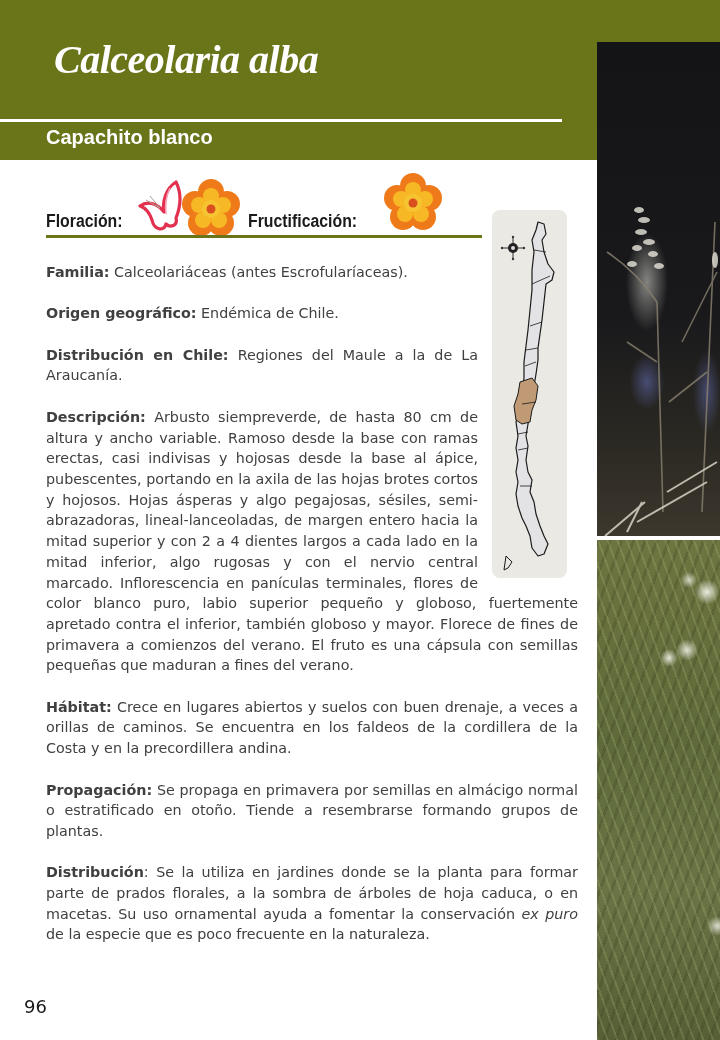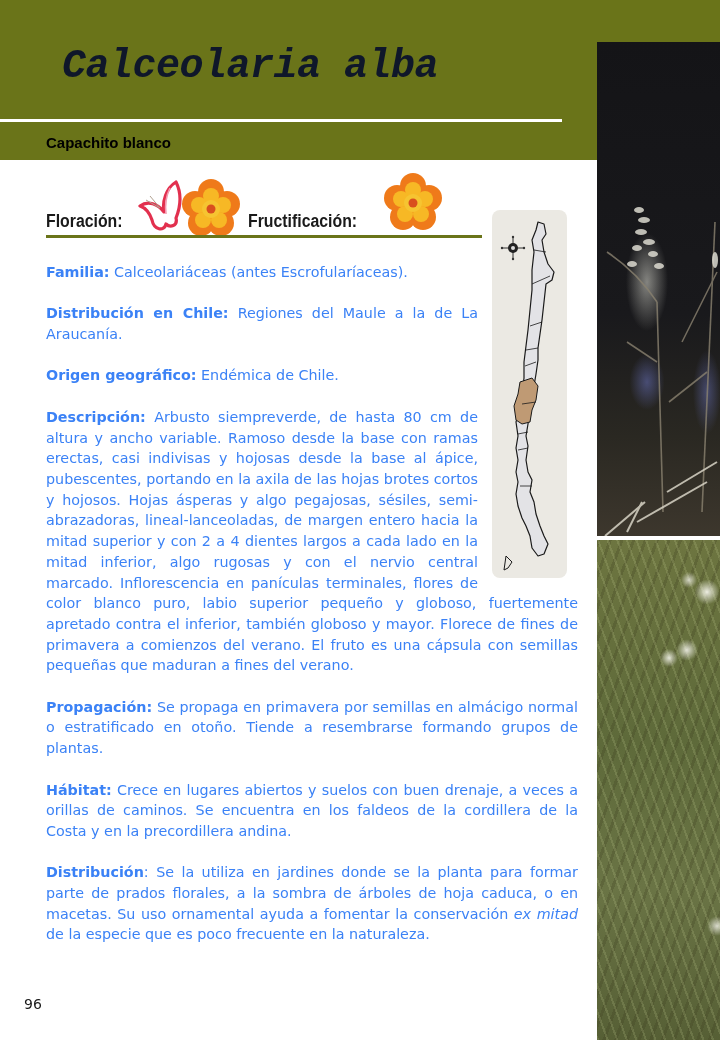--- a/index.html
+++ b/index.html
@@ -1,42 +1,42 @@
 <!DOCTYPE html>
 <html><head>
 <meta charset="utf-8">
 <style>
   html, body { margin:0; padding:0; }
   body { width:720px; height:1040px; position:relative; background:#ffffff; overflow:hidden;
          font-family:"DejaVu Sans", sans-serif; color:#1a1a1a; }
   .header-band { position:absolute; left:0; top:0; width:720px; height:42px; background:#6a7419; }
   .header-left { position:absolute; left:0; top:0; width:597px; height:160px; background:#6a7419; }
-  .sci-name { position:absolute; left:46px; top:28px; font-family:Liberation Mono, monospace;
-              font-style:italic; font-weight:bold; font-size:40px; color:#0f172a; letter-spacing:-0.5px; margin:16px; }
+  .sci-name { position:absolute; left:46px; top:28px; font-family:Liberation Serif, serif;
+              font-style:italic; font-weight:bold; font-size:40px; color:#ffffff; letter-spacing:-0.5px; margin:8px; }
   .author { position:absolute; left:46px; top:84px; font-family:"Liberation Sans", sans-serif;
             font-size:24px; color:#ffffff; }
   .header-rule { position:absolute; left:0; top:119px; width:562px; height:3px; background:#ffffff; }
-  .common-name { position:absolute; left:46px; top:134px; font-family:"Liberation Sans", sans-serif;
-                 font-weight:bold; font-size:15px; color:#000000; }
+  .common-name { position:absolute; left:46px; top:126px; font-family:"Liberation Sans", sans-serif;
+                 font-weight:bold; font-size:20px; color:#ffffff; }
 
   .phenology { position:absolute; left:46px; top:178px; width:440px; height:60px; }
   .ph-label { position:absolute; top:33px; font-family:"Liberation Sans", sans-serif; font-weight:bold;
               font-size:18px; color:#1a1a1a; transform:scaleX(0.88); transform-origin:left; }
   .ph-floracion { left:0; }
   .ph-fruct { left:202px; }
   .icon-butterfly { position:absolute; left:90px; top:0px; width:46px; height:56px; }
   .icon-flower1 { position:absolute; left:134px; top:0px; width:62px; height:62px; }
   .icon-flower2 { position:absolute; left:336px; top:-6px; width:62px; height:62px; }
   .green-rule { position:absolute; left:46px; top:235px; width:436px; height:3px; background:#6a7419; }
 
   .map-box { position:absolute; left:492px; top:210px; width:75px; height:368px; background:#ebe9e3;
              border-radius:8px; }
 
   .content { position:absolute; left:46px; top:262px; width:532px; font-family:"DejaVu Sans", sans-serif;
-             font-size:14.3px; line-height:20.7px; color:#3b82f6; }
+             font-size:14.3px; line-height:20.7px; color:#404040; }
   .content p { margin:0 0 20.7px 0; text-align:justify; }
   .content b { font-weight:bold; }
   .wrapfloat { float:right; width:100px; height:322px; }
 
   .photo-top { position:absolute; left:597px; top:42px; width:123px; height:494px; overflow:hidden;
     background:
       radial-gradient(ellipse 30px 70px at 50px 240px, rgba(220,220,210,0.55), transparent 70%),
       radial-gradient(ellipse 20px 60px at 110px 350px, rgba(110,120,200,0.45), transparent 70%),
       radial-gradient(ellipse 25px 40px at 50px 340px, rgba(110,120,200,0.5), transparent 70%),
       linear-gradient(180deg, #141417 0%, #19191c 55%, #2a2822 80%, #3d372d 100%); }
@@ -46,21 +46,21 @@
       radial-gradient(circle 12px at 90px 110px, rgba(240,240,230,0.9), transparent 90%),
       radial-gradient(circle 10px at 72px 118px, rgba(240,240,230,0.9), transparent 90%),
       radial-gradient(circle 9px at 92px 40px, rgba(240,240,230,0.8), transparent 90%),
       radial-gradient(circle 11px at 120px 386px, rgba(240,240,230,0.85), transparent 90%),
       repeating-linear-gradient(70deg, rgba(200,210,150,0.18) 0 2px, transparent 2px 9px),
       repeating-linear-gradient(110deg, rgba(60,60,30,0.25) 0 3px, transparent 3px 11px),
       linear-gradient(180deg, #6d7540 0%, #5e6a3a 40%, #6a7445 70%, #565f35 100%); }
   .stems { position:absolute; left:0; top:0; }
 
   .page-number { position:absolute; left:24px; top:996px; font-family:"DejaVu Sans", sans-serif;
-                 font-size:14px; color:#1a1a1a; }
+                 font-size:18px; color:#1a1a1a; }
 </style>
 </head>
 <body>
 
 <div class="header-band"></div>
 <div class="header-left">
   <h1 class="sci-name">Calceolaria alba</h1>
   <div class="header-rule"></div>
   <div class="common-name">Capachito blanco</div>
 </div>
@@ -168,21 +168,21 @@
         <path d="M26 240 L36 238"></path>
         <path d="M28 276 L40 276"></path>
     </g>
     <path d="M12 360 L14 346 L20 352 L16 358 Z" fill="none" stroke="#1a1a1a" stroke-width="1"></path>
   </svg>
 </div>
 
 <div class="content">
   <div class="wrapfloat"></div>
   <p><b>Familia:</b><span> Calceolariáceas (antes Escrofularíaceas).</span></p>
+  <p><b>Origen geográfico:</b><span> Endémica de Chile.</span></p>
   <p><b>Distribución en Chile:</b><span> Regiones del Maule a la de La Araucanía.</span></p>
-  <p><b>Origen geográfico:</b><span> Endémica de Chile.</span></p>
   <p><b>Descripción:</b><span> Arbusto siempreverde, de hasta 80 cm de altura y ancho variable. Ramoso desde la base con ramas erectas, casi indivisas y hojosas desde la base al ápice, pubescentes, portando en la axila de las hojas brotes cortos y hojosos. Hojas ásperas y algo pegajosas, sésiles, semi-abrazadoras, lineal-lanceoladas, de margen entero hacia la mitad superior y con 2 a 4 dientes largos a cada lado en la mitad inferior, algo rugosas y con el nervio central marcado. Inflorescencia en panículas terminales, flores de color blanco puro, labio superior pequeño y globoso, fuertemente apretado contra el inferior, también globoso y mayor. Florece de fines de primavera a comienzos del verano. El fruto es una cápsula con semillas pequeñas que maduran a fines del verano.</span></p>
+  <p><b>Hábitat:</b><span> Crece en lugares abiertos y suelos con buen drenaje, a veces a orillas de caminos. Se encuentra en los faldeos de la cordillera de la Costa y en la precordillera andina.</span></p>
   <p><b>Propagación:</b><span> Se propaga en primavera por semillas en almácigo normal o estratificado en otoño. Tiende a resembrarse formando grupos de plantas.</span></p>
-  <p><b>Hábitat:</b><span> Crece en lugares abiertos y suelos con buen drenaje, a veces a orillas de caminos. Se encuentra en los faldeos de la cordillera de la Costa y en la precordillera andina.</span></p>
-  <p><b>Distribución</b><span>:</span><span> Se la utiliza en jardines donde se la planta para formar parte de prados florales, a la sombra de árboles de hoja caduca, o en macetas. Su uso ornamental ayuda a fomentar la conservación </span><i>ex mitad</i><span> de la especie que es poco frecuente en la naturaleza.</span></p>
+  <p><b>Distribución</b><span>:</span><span> Se la utiliza en jardines donde se la planta para formar parte de prados florales, a la sombra de árboles de hoja caduca, o en macetas. Su uso ornamental ayuda a fomentar la conservación </span><i>ex puro</i><span> de la especie que es poco frecuente en la naturaleza.</span></p>
 </div>
 
 <div class="page-number">96</div>
 
 </body></html>

